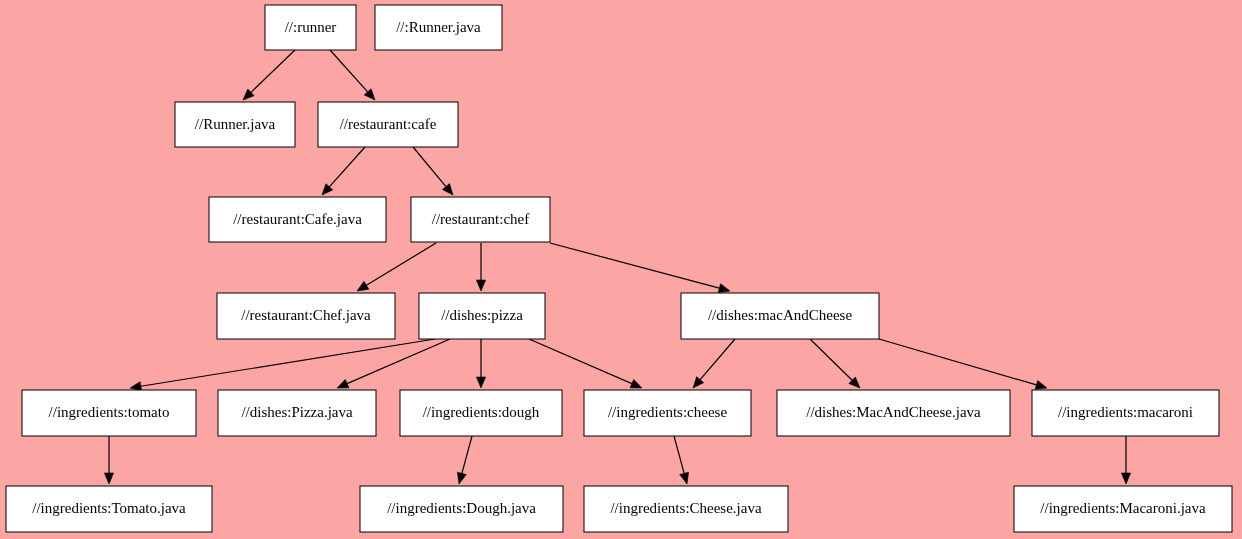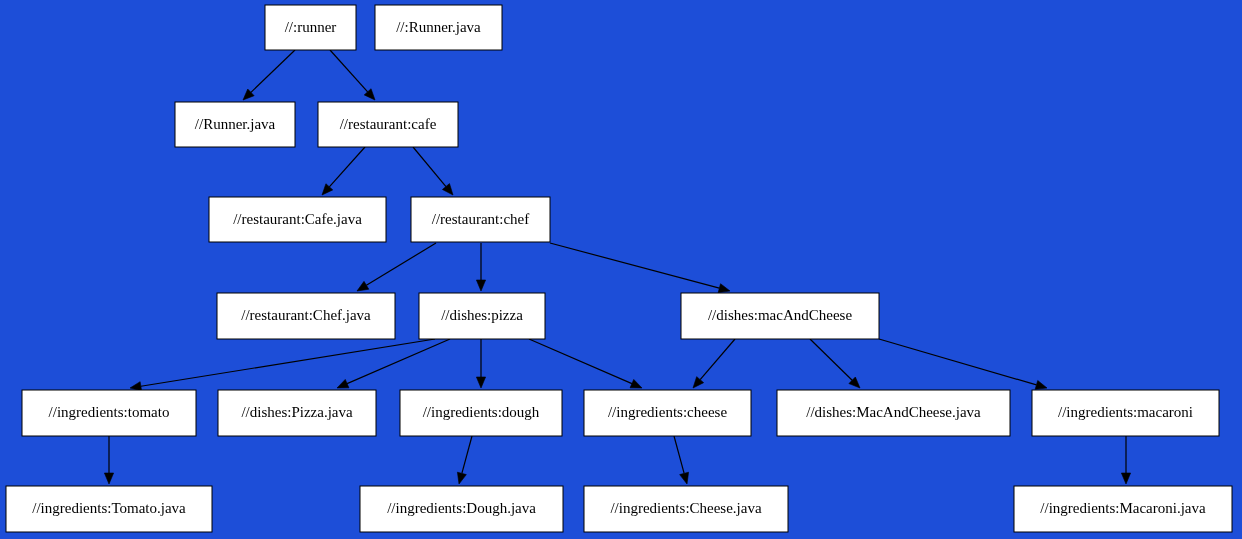--- a/index.html
+++ b/index.html
@@ -4,21 +4,21 @@
 <style>
   html, body {
     margin: 0;
     padding: 0;
     background: #ffffff;
   }
   #graph-canvas {
     position: relative;
     width: 1242px;
     height: 539px;
-    background: #1d4ed8;
+    background: #fca5a5;
     overflow: hidden;
     font-family: "Liberation Serif", "DejaVu Serif", serif;
   }
   #graph-svg {
     position: absolute;
     top: 0;
     left: 0;
     width: 1242px;
     height: 539px;
   }

